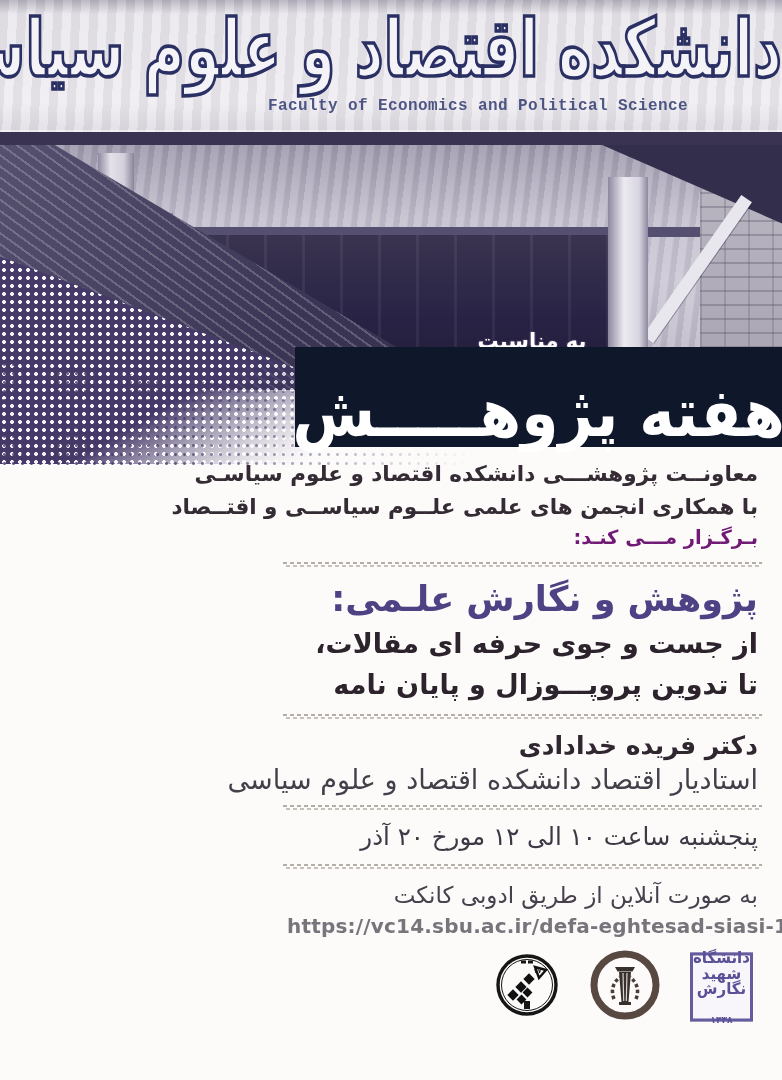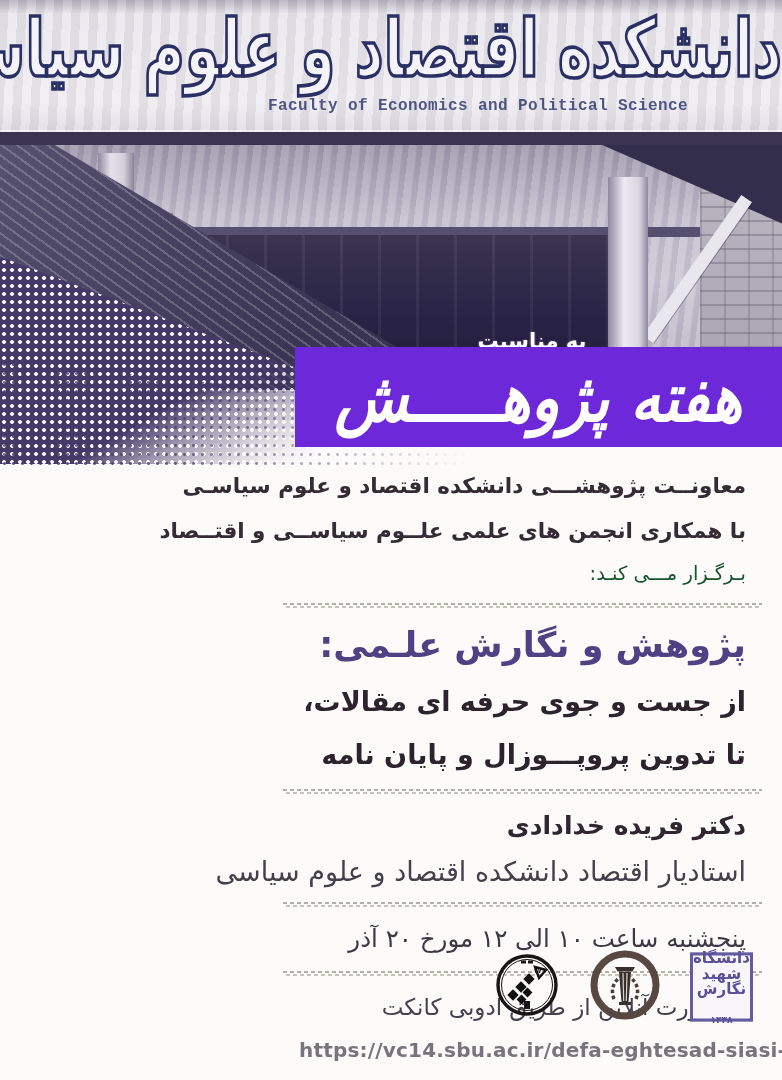--- a/index.html
+++ b/index.html
@@ -64,30 +64,30 @@
   .halftone-dots{position:absolute;left:0;top:360px;width:560px;height:110px;
     background:radial-gradient(circle,#4a3d70 1.2px,transparent 1.7px) 0 0/9px 9px;
     -webkit-mask:linear-gradient(105deg,#000 30%,transparent 85%);
             mask:linear-gradient(105deg,#000 30%,transparent 85%);
     clip-path:polygon(0 0,55% 30%,100% 100%,0 100%);opacity:.8;}
 
   
   .occasion{position:absolute;left:438px;top:329px;width:188px;text-align:center;
     font-size:21px;font-weight:bold;color:#fff;
     text-shadow:1.4px 0 #3c3158,-1.4px 0 #3c3158,0 1.4px #3c3158,0 -1.4px #3c3158,1px 1px #3c3158,-1px -1px #3c3158;}
-  .banner{position:absolute;left:295px;top:347px;width:487px;height:100px;background:#6d28d9;
-    display:flex;align-items:center;justify-content:center;font-style:italic;}
+  .banner{position:absolute;left:295px;top:347px;width:487px;height:100px;background:#0f172a;
+    display:flex;align-items:flex-end;justify-content:center;}
   .banner-text{font-size:60px;font-weight:bold;color:#ffffff;letter-spacing:-1px;
     transform:scaleY(1.12);white-space:nowrap;}
 
   
   .content{position:absolute;right:20px;top:455px;width:479px;text-align:right;direction:rtl;}
-  .content p,.content h1,.content h2{margin:16px;white-space:nowrap;}
+  .content p,.content h1,.content h2{margin:4px;white-space:nowrap;}
   .org{font-size:21.5px;font-weight:bold;color:#352b34;line-height:29px;letter-spacing:-.2px;}
-  .action{font-size:19.5px;font-weight:normal;color:#14532d;line-height:26px;margin-top:2px;}
+  .action{font-size:19.5px;font-weight:bold;color:#701a75;line-height:26px;margin-top:2px;}
   .sep{height:5px;margin:11px 0;
     background:
       repeating-linear-gradient(90deg,#b3afa7 0 4px,transparent 4px 7px) 0 0/100% 2px no-repeat,
       repeating-linear-gradient(90deg,#c6c2ba 0 4px,transparent 4px 7px) 3px 3px/100% 2px no-repeat;}
   .wt1{font-size:35px;font-weight:bold;color:#4e4184;line-height:43px;letter-spacing:-.5px;}
   .wt2{font-size:27px;font-weight:bold;color:#2c232c;line-height:37px;}
   .wt2-first{margin-top:5px;}
   .speaker{font-size:25px;font-weight:bold;color:#30262f;line-height:32px;}
   .affil{font-size:27px;color:#453f49;line-height:28px;margin-top:5px;}
   .datetime{font-size:24.5px;color:#3e3844;line-height:32px;margin:2px 0;}

